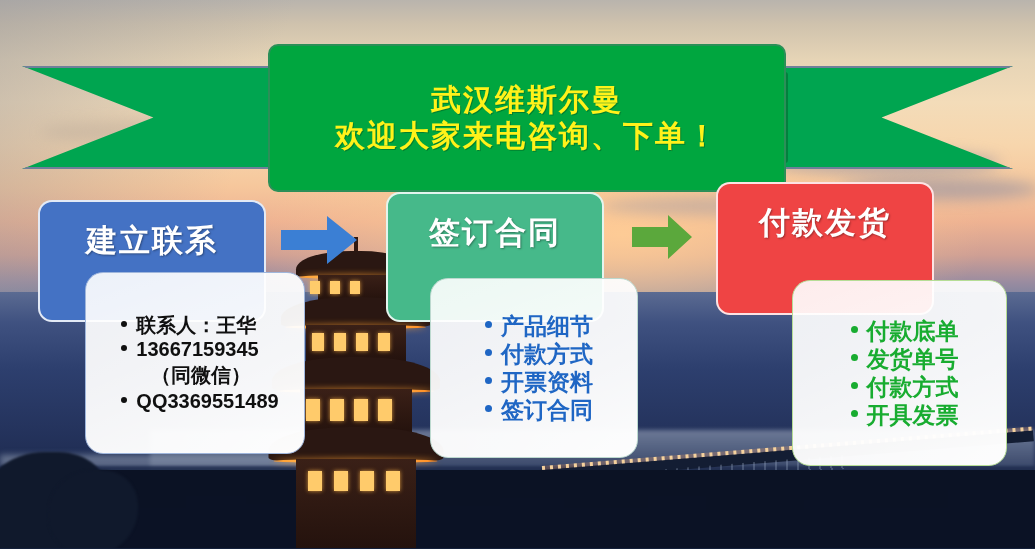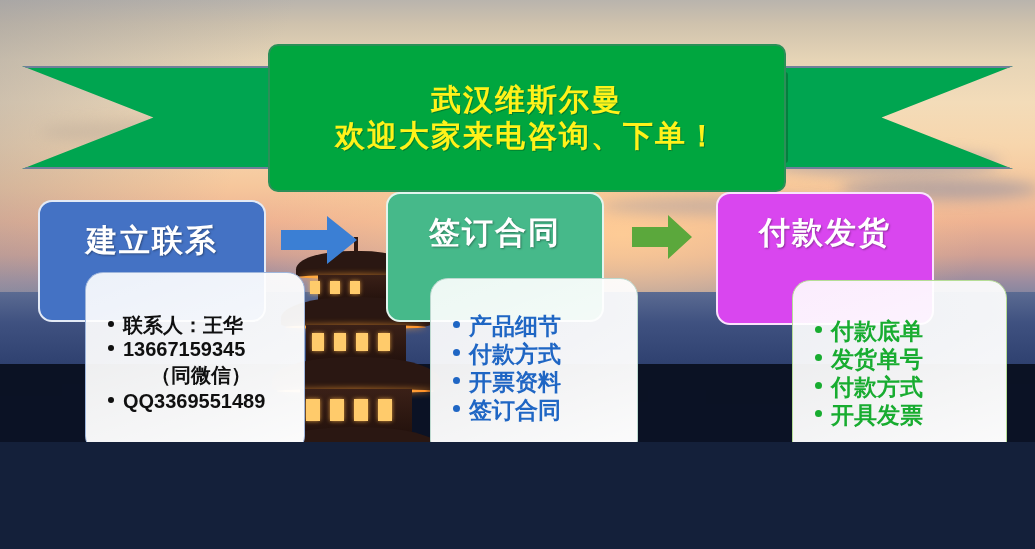--- a/index.html
+++ b/index.html
@@ -1,21 +1,21 @@
 <!DOCTYPE html>
 <html><head>
 <meta charset="utf-8">
 <style>
   html,body{margin:0;padding:0;}
   body{
     width:1035px;height:549px;overflow:hidden;
     font-family:"Liberation Sans","DejaVu Sans",sans-serif;
     position:relative;background:#14203a;
   }
-  #stage{position:absolute;inset:0;width:1035px;height:442px;overflow:hidden;}
+  #stage{position:absolute;inset:0;width:1035px;height:548px;overflow:hidden;}
 
   
   .bg-sky{position:absolute;left:0;top:0;width:1035px;height:300px;
     background:
       radial-gradient(ellipse 520px 200px at 60% 78%, rgba(255,205,150,.95) 0%, rgba(255,190,140,0) 70%),
       linear-gradient(180deg,
         #b9b4ad 0%, #cfc2ad 8%, #e6d4b6 20%, #f3dcb9 34%,
         #f7d6ad 48%, #f6c79c 62%, #eeb292 74%, #cf9f94 85%, #9a8ca0 94%, #7b82a0 100%);
   }
   .bg-sky2{position:absolute;left:0;top:0;width:1035px;height:300px;
@@ -75,41 +75,41 @@
   .rb-line{color:#fff21a;font-weight:bold;font-size:30px;letter-spacing:2px;line-height:1.15;
     text-shadow:1px 1px 0 rgba(0,80,30,.45);white-space:nowrap;}
 
   
   .hdr{position:absolute;border-radius:14px;display:flex;align-items:flex-start;
     justify-content:center;padding-top:18px;box-sizing:border-box;border:2px solid rgba(255,255,255,.85);}
   .hdr span{color:#ffffff;font-size:31px;font-weight:bold;letter-spacing:2px;
     text-shadow:1px 1px 2px rgba(0,0,0,.35);white-space:nowrap;}
   .card{position:absolute;border-radius:18px;box-sizing:border-box;
     background:linear-gradient(160deg,rgba(255,255,255,.90),rgba(255,255,255,.99));
-    display:flex;flex-direction:column;justify-content:center;}
+    display:flex;flex-direction:column;justify-content:center;align-items:center;}
   .card ul{list-style:none;margin:0;padding:0 12px 0 22px;}
   .card li{display:flex;align-items:baseline;gap:9px;line-height:1.22;}
   .dot{flex:0 0 auto;border-radius:50%;display:inline-block;}
   .sub{display:block;text-align:center;}
 
   
   #hdr1{left:38px;top:200px;width:228px;height:122px;background:#4472c4;}
   #card1{left:85px;top:272px;width:220px;height:182px;border:1.5px solid #9fb6dc;}
   #card1 li{font-size:20px;font-weight:bold;color:#101010;}
   #card1 .dot{width:6px;height:6px;background:#101010;transform:translateY(-5px);}
   #card1 .sub{font-size:20px;font-weight:bold;color:#101010;padding-left:2px;}
 
   
   #hdr2{left:386px;top:192px;width:218px;height:130px;background:#46b98a;}
   #card2{left:430px;top:278px;width:208px;height:180px;border:1.5px solid #bcd9cf;}
   #card2 li{font-size:23px;font-weight:bold;color:#1f66c4;}
   #card2 .dot{width:7px;height:7px;background:#1f66c4;transform:translateY(-6px);}
 
   
-  #hdr3{left:716px;top:192px;width:218px;height:133px;background:#d946ef;}
+  #hdr3{left:716px;top:182px;width:218px;height:133px;background:#ef4444;}
   #card3{left:792px;top:280px;width:215px;height:186px;border:1.5px solid #b6dd96;}
   #card3 li{font-size:23px;font-weight:bold;color:#18ac30;}
   #card3 .dot{width:7px;height:7px;background:#18ac30;transform:translateY(-6px);}
 
   
   .arrow{position:absolute;}
   #arrow1{left:281px;top:216px;width:76px;height:48px;}
   #arrow2{left:632px;top:215px;width:60px;height:44px;}
 </style>
 </head>

